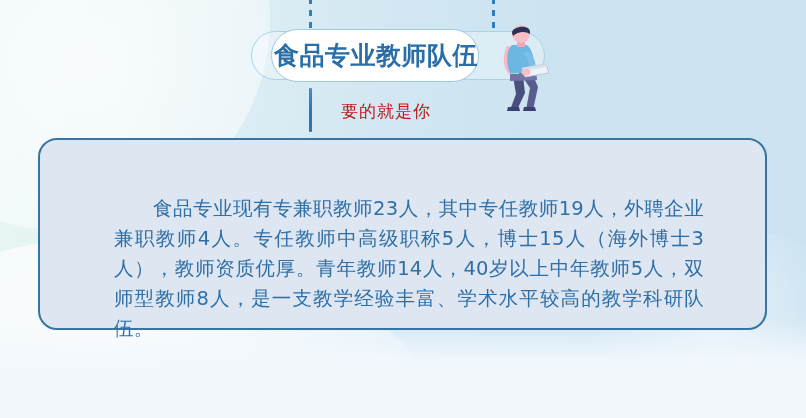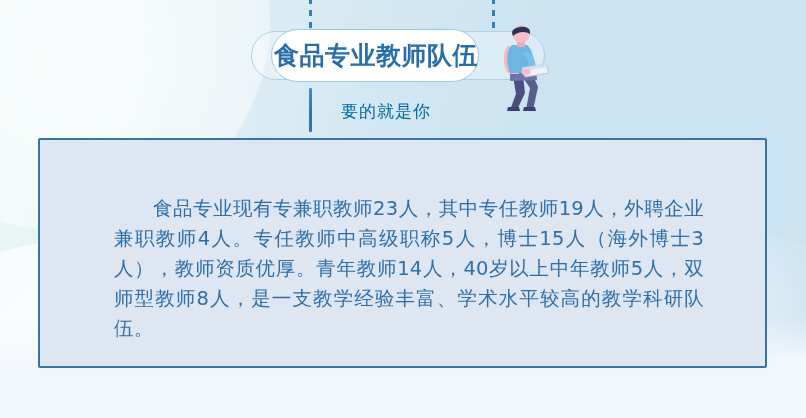--- a/index.html
+++ b/index.html
@@ -148,36 +148,36 @@
     white-space: nowrap;
     font-family: "DejaVu Sans", "Liberation Sans", sans-serif;
   }
 
   
   .subtitle {
     position: absolute;
     left: 341px;
     top: 100px;
     font-size: 17px;
-    color: #0369a1;
+    color: #b91c1c;
     letter-spacing: 1px;
     white-space: nowrap;
     font-family: "DejaVu Sans", "Liberation Sans", sans-serif;
   }
 
   
   .body-card {
     position: absolute;
     left: 38px;
     top: 138px;
     width: 729px;
-    height: 230px;
+    height: 192px;
     box-sizing: border-box;
     border: 2px solid #37749f;
-    border-radius: 2px;
+    border-radius: 19px;
     background: #dde6f1;
   }
   .body-paragraph {
     position: absolute;
     left: 74px;
     top: 34px;
     width: 590px;
     font-size: 19.5px;
     line-height: 30px;
     color: #2f6fa8;

